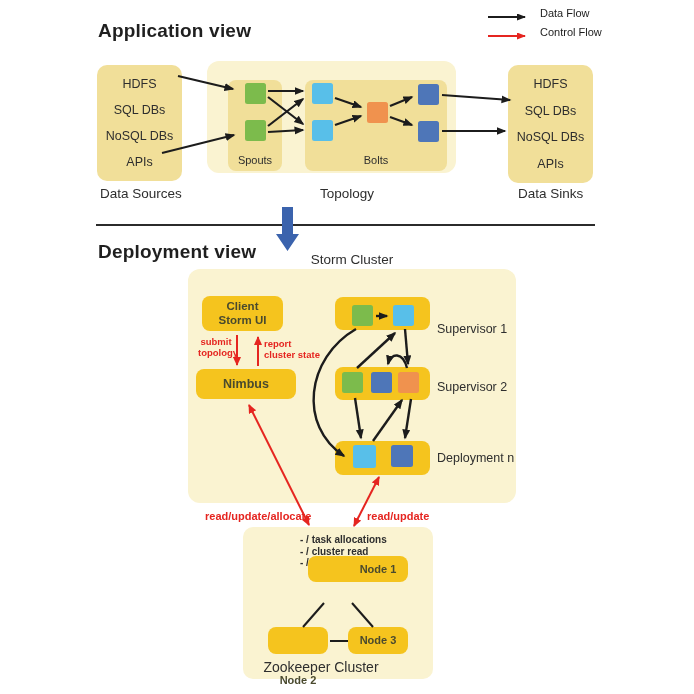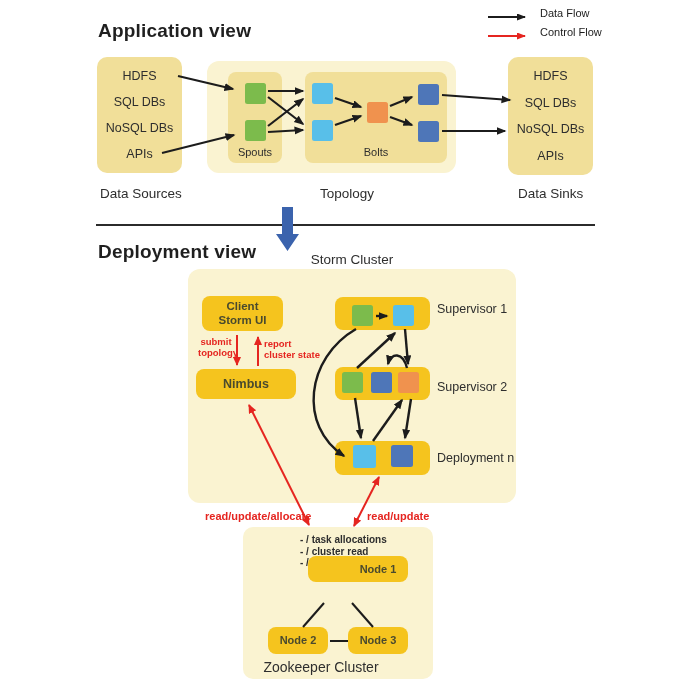--- a/index.html
+++ b/index.html
@@ -5,21 +5,21 @@
   html,body{margin:0;padding:0;}
   body{
     width:694px;height:694px;position:relative;background:#ffffff;
     font-family:"Liberation Sans", sans-serif;overflow:hidden;
   }
   .abs{position:absolute;}
   .title{font-size:19px;font-weight:700;color:#1f1f1f;letter-spacing:.2px;}
   .cap{font-size:13.5px;color:#2e2e2e;}
   .box{position:absolute;border-radius:10px;}
   .pale{background:var(--pale-yellow);}
-  .medium{background:var(--medium-yellow);}
+  .medium{background:var(--medium-yellow);margin-top:8px;}
   .gold{background:var(--gold);border-radius:8px;}
   .sq{position:absolute;width:21px;height:21px;border-radius:2.5px;}
   .green{background:var(--green);}
   .lblue{background:var(--light-blue);}
   .dblue{background:var(--dark-blue);}
   .orange{background:var(--orange);}
   .items{display:flex;flex-direction:column;justify-content:space-evenly;align-items:center;}
   .item{font-size:12.5px;color:#2e2e2e;}
   .inner-label{position:absolute;bottom:5px;width:100%;text-align:center;font-size:11px;color:#2e2e2e;}
   .gold-text{font-weight:700;color:#4a4a2e;text-align:center;}
@@ -122,21 +122,21 @@
 <div class="abs red-label" style="left:264px;top:339px;width:56px;font-size:9.5px;line-height:10.5px;">
   <div>report</div>
   <div>cluster state</div>
 </div>
 <div class="abs red-label" style="left:205px;top:510px;font-size:11px;">read/update/allocate</div>
 <div class="abs red-label" style="left:367px;top:510px;font-size:11px;">read/update</div>
 
 <div class="box gold" style="left:335px;top:297px;width:95px;height:33px;"></div>
 <div class="sq green" style="left:352px;top:305px;"></div>
 <div class="sq lblue" style="left:393px;top:305px;"></div>
-<div class="sup-label" style="top:302px;text-align:right;">Supervisor 1</div>
+<div class="sup-label" style="top:322px;text-align:right;">Supervisor 1</div>
 
 <div class="box gold" style="left:335px;top:367px;width:95px;height:33px;"></div>
 <div class="sq green" style="left:342px;top:372px;"></div>
 <div class="sq dblue" style="left:371px;top:372px;"></div>
 <div class="sq orange" style="left:398px;top:372px;"></div>
 <div class="sup-label" style="top:380px;">Supervisor 2</div>
 
 <div class="box gold" style="left:335px;top:441px;width:95px;height:34px;"></div>
 <div class="sq lblue" style="left:353px;top:445px;width:23px;height:23px;"></div>
 <div class="sq dblue" style="left:391px;top:445px;width:22px;height:22px;"></div>
@@ -145,21 +145,21 @@
 <div class="box pale" style="left:243px;top:527px;width:190px;height:152px;"></div>
 <div class="abs" style="left:300px;top:534px;font-size:10px;font-weight:700;color:#2e2e2e;line-height:11.5px;">
   <div>- / task allocations</div>
   <div>- / cluster read</div>
   <div>- / statistics</div>
 </div>
 <div class="box gold" style="left:308px;top:556px;width:60px;height:26px;padding-left:40px;">
   <div class="gold-text" style="font-size:11px;line-height:26px;">Node 1</div>
 </div>
 <div class="box gold" style="left:268px;top:627px;width:60px;height:27px;">
-  <div class="gold-text" style="font-size:11px;line-height:27px;">Node 2</div>
+  <div class="gold-text" style="font-size:11px;line-height:27px;margin-top:40px;">Node 2</div>
 </div>
 <div class="box gold" style="left:348px;top:627px;width:60px;height:27px;">
   <div class="gold-text" style="font-size:11px;line-height:27px;">Node 3</div>
 </div>
 <div class="abs" style="left:243px;top:659px;width:156px;text-align:center;font-size:14px;color:#2e2e2e;">Zookeeper Cluster</div>
 
 <svg class="overlay" width="694" height="694" viewBox="0 0 694 694">
   <defs>
     <marker id="mb" markerWidth="11" markerHeight="9" refX="8.5" refY="4" orient="auto" markerUnits="userSpaceOnUse">
       <path d="M0,0 L10,4 L0,8 Z" fill="#1c1c1c"></path>

